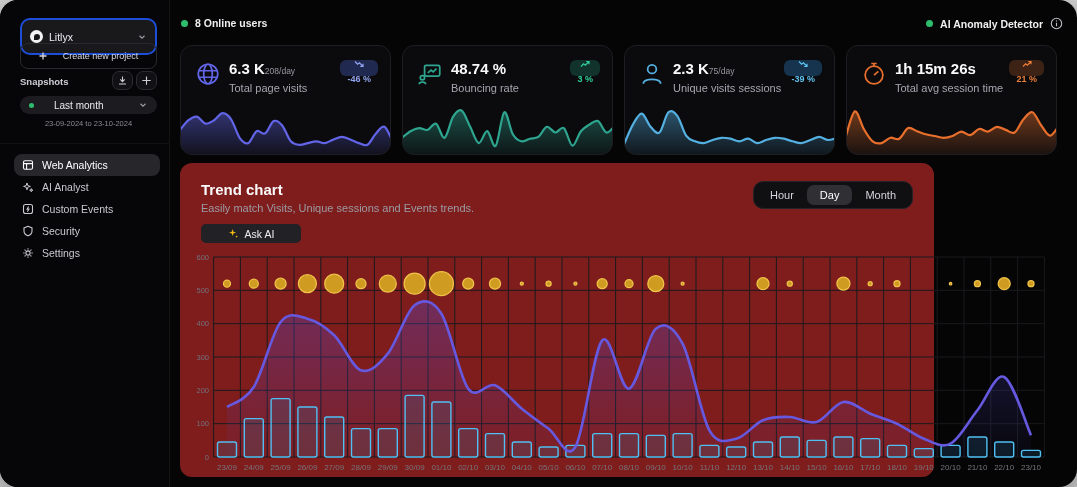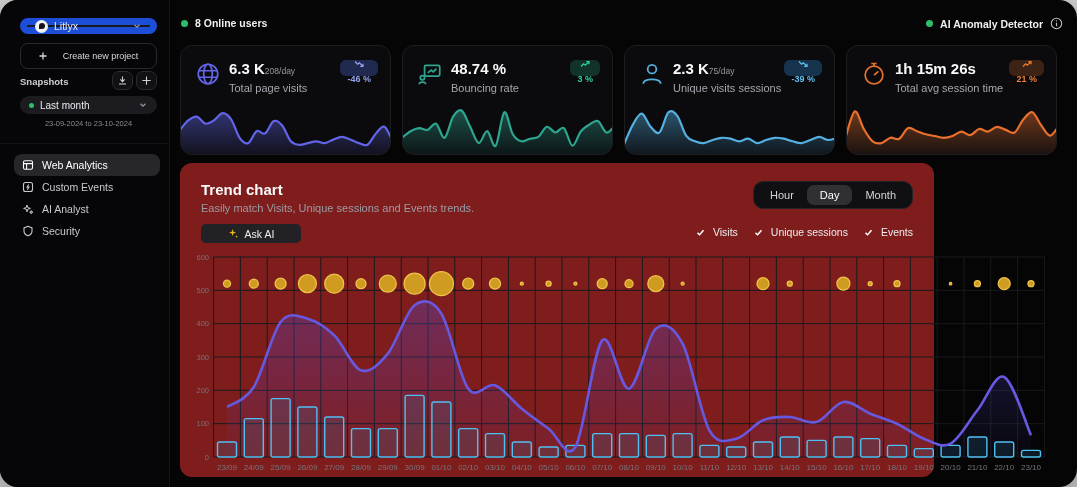--- a/index.html
+++ b/index.html
@@ -2,34 +2,34 @@
 <html><head>
 <meta charset="utf-8">
 <style>
   * { box-sizing: border-box; margin: 0; padding: 0; }
   html,body { width:1077px; height:487px; background:#d8d8d8; font-family:"Liberation Sans", sans-serif; }
   .window { position:absolute; inset:0; background:#050506; border-radius:18px; overflow:hidden;
             box-shadow:0 10px 40px rgba(0,0,0,.5); color:#e8e8ea; }
 
   
   .sidebar { position:absolute; left:0; top:0; width:170px; height:100%; background:#060608; border-right:1px solid #141417; }
-  .proj-pill { position:absolute; left:20px; top:18px; width:137px; height:16px; background:#19191c; border:7px solid #1d4ed8;
+  .proj-pill { position:absolute; left:20px; top:18px; width:137px; height:37px; background:#19191c; border:2px solid #1d4ed8;
                border-radius:10px; display:flex; align-items:center; gap:6px; padding:0 8px; cursor:pointer; }
   .proj-pill .logo { width:13px; height:13px; border-radius:50%; background:#f2f2f2; display:flex; align-items:center; justify-content:center; }
   .proj-pill .logo i { width:6px; height:6px; background:#141416; border-radius:50% 50% 50% 0; display:block; }
   .proj-name { font-size:10.5px; color:#ececf0; flex:1; }
   .chev { width:10px; height:10px; color:#9a9aa2; }
   .create-btn { position:absolute; left:20px; top:43px; width:137px; height:26px; background:transparent; border:1px solid #2a2a2e;
                 border-radius:8px; color:#d9d9de; font-size:9px; display:flex; align-items:center; justify-content:center; gap:16px; cursor:pointer; font-family:inherit;text-align:right; }
   .snap-label { position:absolute; left:20px; top:76px; font-size:9.5px; color:#cfcfd6; font-weight:bold; }
   .snap-btn { position:absolute; top:71px; width:21px; height:19px; background:#111114; border:1px solid #2c2c30; border-radius:7px;
               display:flex; align-items:center; justify-content:center; color:#cfcfd6; cursor:pointer; }
   .snap-btn.dl { left:112px; } .snap-btn.add { left:136px; }
   .month-select { position:absolute; left:20px; top:96px; width:137px; height:18px; background:#1c1c20; border-radius:9px;
-                  display:flex; align-items:center; gap:6px; padding:0 9px; cursor:pointer; }
+                  display:flex; align-items:center; gap:20px; padding:0 9px; cursor:pointer; }
   .month-select .dot { width:5px; height:5px; border-radius:50%; background:#2ebd6d; }
   .month-select span.lbl { font-size:10px; color:#e9e9ee; flex:1; }
   .range-txt { position:absolute; left:20px; top:119px; width:137px; text-align:center; font-size:7.5px; color:#8b8b93; }
   .side-div { position:absolute; left:0; top:143px; width:170px; height:1px; background:#121215; }
   .nav { position:absolute; left:14px; top:154px; width:146px; }
   .nav-item { height:22px; display:flex; align-items:center; gap:8px; padding:0 8px; border-radius:8px; color:#c9c9d0;
               font-size:10.5px; cursor:pointer; }
   .nav-item.active { background:#26262b; color:#fff; }
   .nav-item svg { flex:0 0 auto; }
 
@@ -114,38 +114,45 @@
 
     <nav class="nav">
       <div class="nav-item active">
         <svg width="12" height="12" viewBox="0 0 12 12" fill="none" stroke="currentColor" stroke-width="1.1">
             <rect x="1.5" y="1.8" width="9" height="8.4" rx="1.4"></rect>
             <path d="M1.5 4.6 H10.5 M4.6 4.6 V10.2"></path>
           </svg>
         <span>Web Analytics</span>
       </div>
       <div class="nav-item">
-        <svg width="12" height="12" viewBox="0 0 12 12" fill="none" stroke="currentColor" stroke-width="1.1">
-            <rect x="1.5" y="1.5" width="9" height="9" rx="2"></rect>
-            <path d="M6.6 3.4 L5.1 6.1 H6.9 L5.4 8.7"></path>
-          </svg>
-        <span>Custom Events</span>
-      </div>
-      <div class="nav-item">
         <svg width="12" height="12" viewBox="0 0 12 12" fill="none" stroke="currentColor" stroke-width="1">
             <path d="M5 2 L5.8 4.6 L8.4 5.4 L5.8 6.2 L5 8.8 L4.2 6.2 L1.6 5.4 L4.2 4.6 Z"></path>
             <path d="M9.3 7.6 L9.7 8.8 L10.9 9.2 L9.7 9.6 L9.3 10.8 L8.9 9.6 L7.7 9.2 L8.9 8.8 Z"></path>
           </svg>
         <span>AI Analyst</span>
       </div>
       <div class="nav-item">
         <svg width="12" height="12" viewBox="0 0 12 12" fill="none" stroke="currentColor" stroke-width="1.1">
+            <rect x="1.5" y="1.5" width="9" height="9" rx="2"></rect>
+            <path d="M6.6 3.4 L5.1 6.1 H6.9 L5.4 8.7"></path>
+          </svg>
+        <span>Custom Events</span>
+      </div>
+      <div class="nav-item">
+        <svg width="12" height="12" viewBox="0 0 12 12" fill="none" stroke="currentColor" stroke-width="1.1">
             <path d="M6 1.3 L10 2.9 V5.9 C10 8.4 8.1 10 6 10.8 C3.9 10 2 8.4 2 5.9 V2.9 Z"></path>
           </svg>
         <span>Security</span>
+      </div>
+      <div class="nav-item">
+        <svg width="12" height="12" viewBox="0 0 12 12" fill="none" stroke="currentColor" stroke-width="1.1">
+            <circle cx="6" cy="6" r="2.1"></circle>
+            <path d="M6 1.2 V2.6 M6 9.4 V10.8 M1.2 6 H2.6 M9.4 6 H10.8 M2.6 2.6 L3.6 3.6 M8.4 8.4 L9.4 9.4 M9.4 2.6 L8.4 3.6 M3.6 8.4 L2.6 9.4"></path>
+          </svg>
+        <span>Settings</span>
       </div>
     </nav>
   </aside>
 
   <div class="online">
     <span class="gdot"></span>
     <span class="bold-sm">8 Online users</span>
   </div>
   <div class="anomaly">
     <span class="gdot"></span>
@@ -274,46 +281,20 @@
     </div>
 
     <button class="askai">
       <svg width="11" height="11" viewBox="0 0 12 12" fill="#ecb613">
           <path d="M5 1.2 L5.9 4.1 L8.8 5 L5.9 5.9 L5 8.8 L4.1 5.9 L1.2 5 L4.1 4.1 Z"></path>
           <path d="M9.4 7.8 L9.8 9 L11 9.4 L9.8 9.8 L9.4 11 L9 9.8 L7.8 9.4 L9 9 Z"></path>
         </svg>
       <span>Ask AI</span>
     </button>
 
-    <div class="legend">
-      <div class="leg-item">
-        <span class="leg-box">
-            <svg width="9" height="9" viewBox="0 0 12 12" fill="none" stroke="#fff" stroke-width="2">
-              <path d="M2 6.5 L4.8 9 L10 3"></path>
-            </svg>
-          </span>
-        <span class="leg-lbl">Visits</span>
-      </div>
-      <div class="leg-item">
-        <span class="leg-box">
-            <svg width="9" height="9" viewBox="0 0 12 12" fill="none" stroke="#fff" stroke-width="2">
-              <path d="M2 6.5 L4.8 9 L10 3"></path>
-            </svg>
-          </span>
-        <span class="leg-lbl">Unique sessions</span>
-      </div>
-      <div class="leg-item">
-        <span class="leg-box">
-            <svg width="9" height="9" viewBox="0 0 12 12" fill="none" stroke="#fff" stroke-width="2">
-              <path d="M2 6.5 L4.8 9 L10 3"></path>
-            </svg>
-          </span>
-        <span class="leg-lbl">Events</span>
-      </div>
-    </div>
 
     <svg id="trend-svg" width="875" height="232" viewBox="0 0 875 232">
         <line x1="28.6" y1="209" x2="859.4" y2="209" stroke="#1a1a1e" stroke-width="1"></line>
         <line x1="28.6" y1="175.66666666666666" x2="859.4" y2="175.66666666666666" stroke="#1a1a1e" stroke-width="1"></line>
         <line x1="28.6" y1="142.33333333333331" x2="859.4" y2="142.33333333333331" stroke="#1a1a1e" stroke-width="1"></line>
         <line x1="28.6" y1="109" x2="859.4" y2="109" stroke="#1a1a1e" stroke-width="1"></line>
         <line x1="28.6" y1="75.66666666666666" x2="859.4" y2="75.66666666666666" stroke="#1a1a1e" stroke-width="1"></line>
         <line x1="28.6" y1="42.33333333333334" x2="859.4" y2="42.33333333333334" stroke="#1a1a1e" stroke-width="1"></line>
         <line x1="28.6" y1="9" x2="859.4" y2="9" stroke="#1a1a1e" stroke-width="1"></line>
         <line x1="28.6" y1="9" x2="28.6" y2="209" stroke="#1a1a1e" stroke-width="1"></line>

